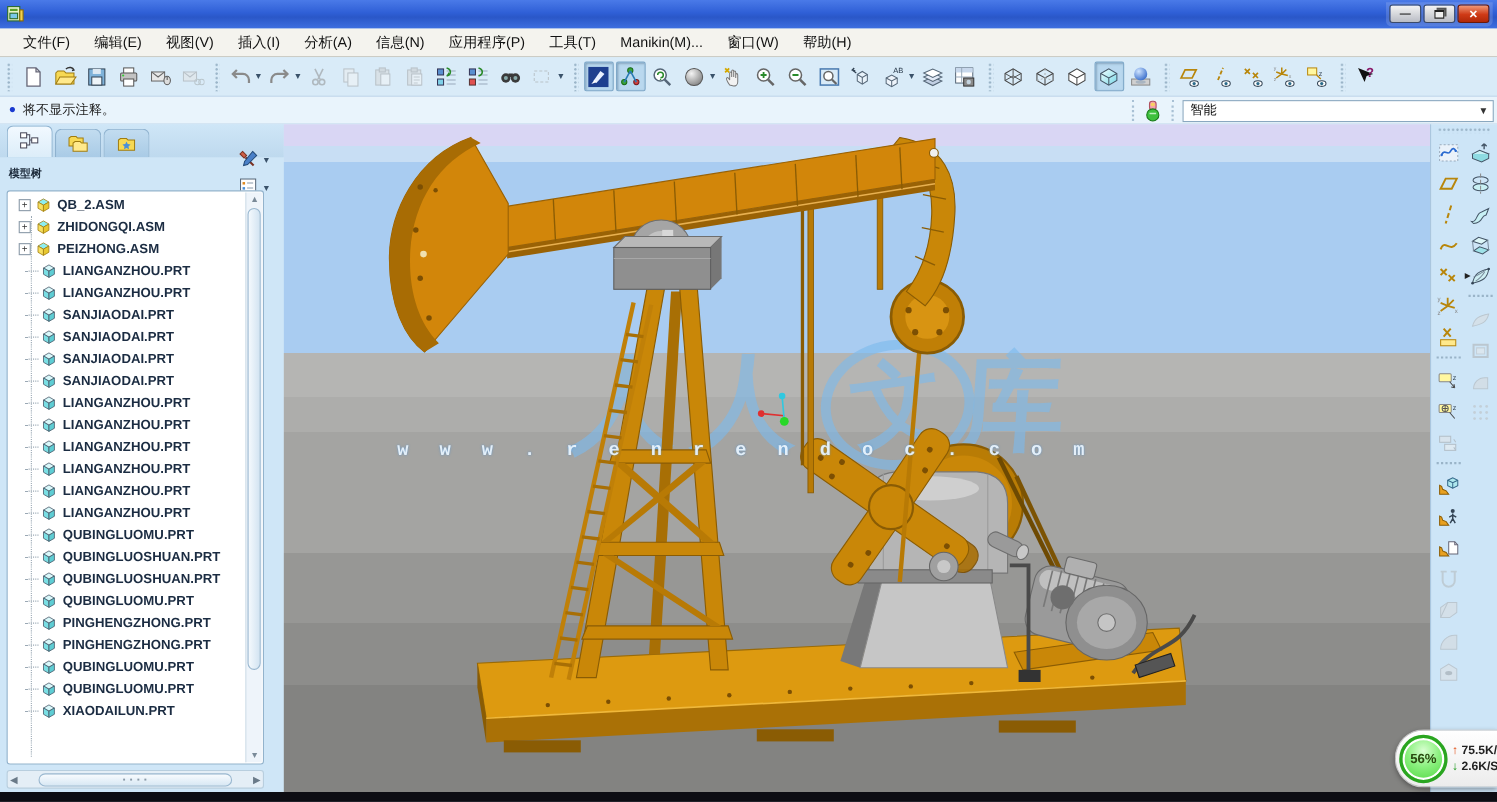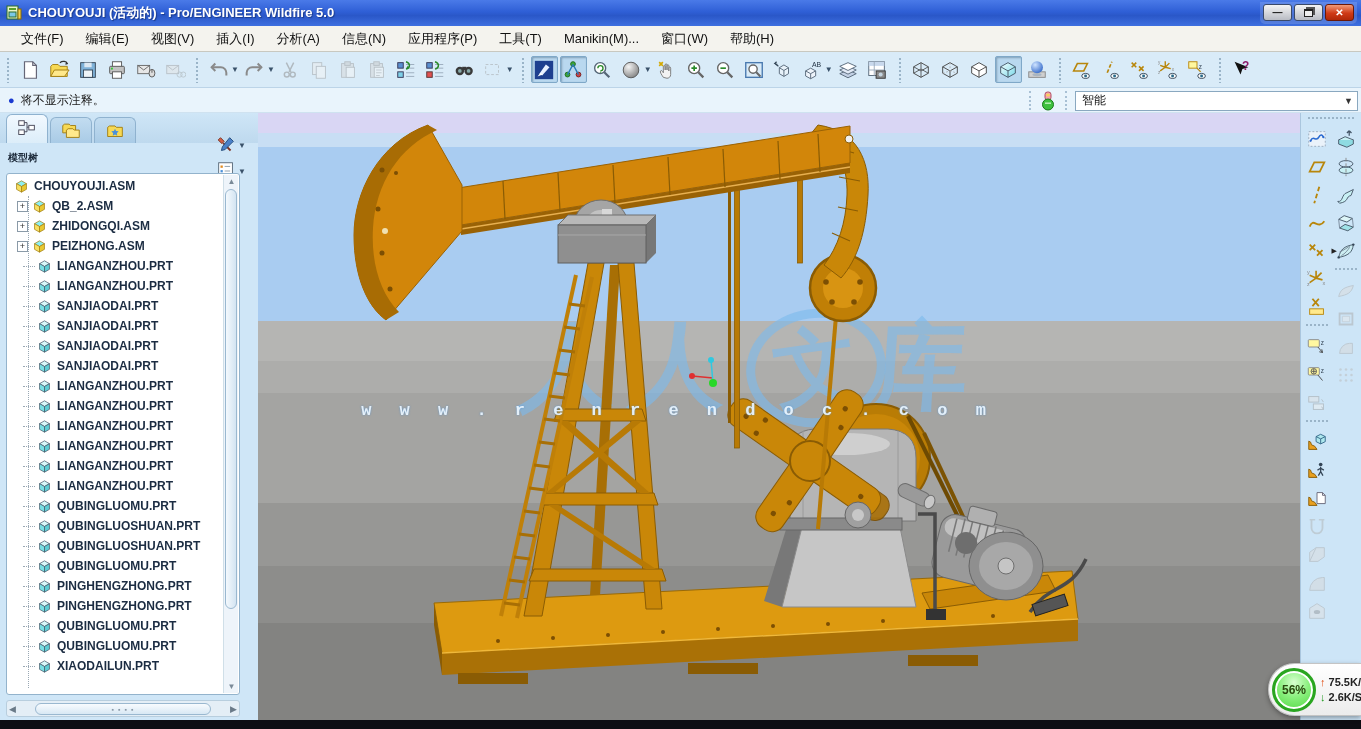--- a/index.html
+++ b/index.html
@@ -126,21 +126,20 @@
 
 <div id="app">
 
   <div class="titlebar">
     <svg class="app-icon" viewBox="0 0 16 16">
       <rect x="1" y="1" width="11" height="13" fill="#e8f4c8" stroke="#2a6a2a"></rect>
       <rect x="3" y="3" width="7" height="2" fill="#5aa02a"></rect>
       <rect x="3" y="7" width="7" height="5" fill="#7ac8e8" stroke="#2a6a2a"></rect>
       <rect x="12" y="4" width="3" height="10" fill="#f0d050" stroke="#8a6a00"></rect>
     </svg>
-    <span class="title-text">CHOUYOUJI (活动的) - Pro/ENGINEER Wildfire 5.0</span>
     <div class="win-buttons">
       <div class="win-btn">—</div>
       <div class="win-btn">
           <span class="restore-glyph"></span>
         </div>
       <div class="win-btn close">✕</div>
     </div>
   </div>
 
   <div class="menubar" id="menubar">
@@ -539,29 +538,20 @@
               <rect x="6" y="11" width="2.5" height="2.5" fill="#4a90d9"></rect>
               <rect x="6" y="16" width="2.5" height="2.5" fill="#3aa53a"></rect>
               <path d="M10.5 7h6M10.5 12h6M10.5 17h6" stroke="#89a"></path>
             </svg>
             <span class="tb-dd">▼</span>
           </span>
         </span>
     </div>
     <div class="tree-box">
       <div class="tree-rows" id="tree-rows">
-          <div class="tree-row">
-            <span style="width:6px"></span>
-            <svg class="node-icon" viewBox="0 0 24 24">
-              <path d="M5 8l7-4 7 4-7 4z" fill="#8deef0" stroke="#a07c10"></path>
-              <path d="M5 8l7 4v8l-7-4z" fill="#f7e060" stroke="#a07c10"></path>
-              <path d="M19 8l-7 4v8l7-4z" fill="#e8c830" stroke="#a07c10"></path>
-            </svg>
-            <span class="lbl">CHOUYOUJI.ASM</span>
-          </div>
           <div class="tree-row">
             <span style="width:10px"></span>
             <span class="expander">+</span>
             <svg class="node-icon" viewBox="0 0 24 24">
               <path d="M5 8l7-4 7 4-7 4z" fill="#8deef0" stroke="#a07c10"></path>
               <path d="M5 8l7 4v8l-7-4z" fill="#f7e060" stroke="#a07c10"></path>
               <path d="M19 8l-7 4v8l7-4z" fill="#e8c830" stroke="#a07c10"></path>
             </svg>
             <span class="lbl">QB_2.ASM</span>
           </div>

